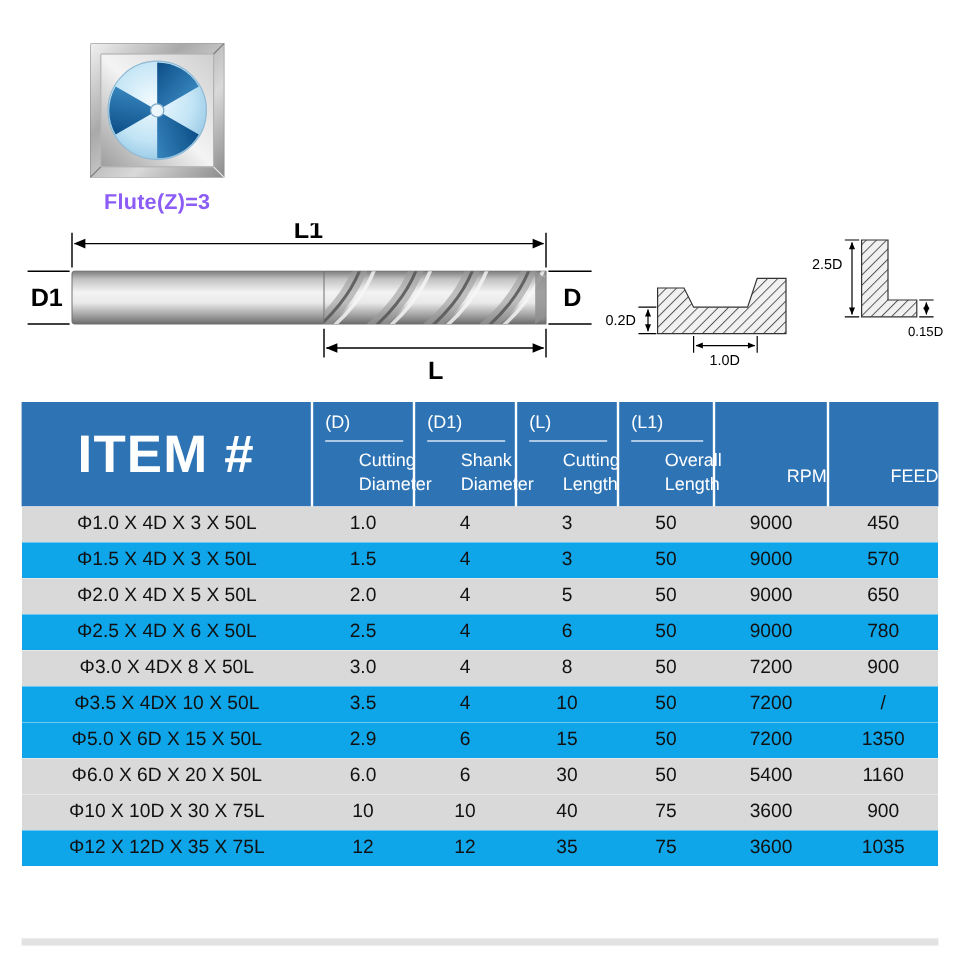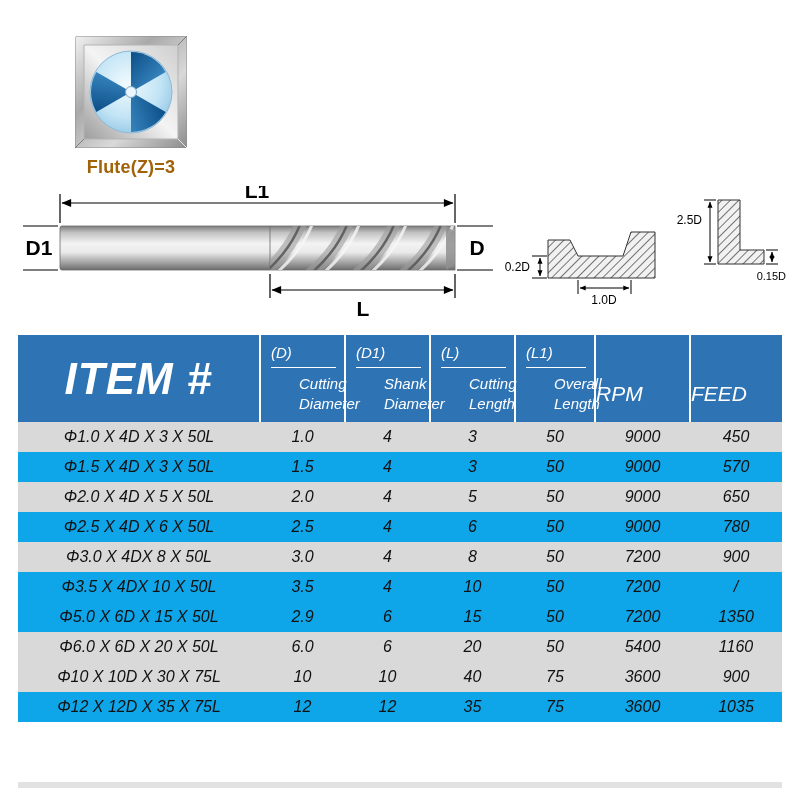--- a/index.html
+++ b/index.html
@@ -8,46 +8,46 @@
     position:relative;
     background:#ffffff;
     font-family:"Liberation Sans","DejaVu Sans",sans-serif;
     color:#111;
     overflow:hidden;
   }
   .page { position:absolute; inset:0; }
 
   
   .flute-badge { position:absolute; left:75px; top:36px; width:112px; text-align:center; }
-  .flute-label { font-weight:bold; font-size:18px; color:#a16207; margin-top:5px; letter-spacing:0.2px; }
+  .flute-label { font-weight:bold; font-size:18px; color:#8b5cf6; margin-top:5px; letter-spacing:0.2px; }
 
   
   .endmill-svg { position:absolute; left:15px; top:186px; }
   .groove-svg  { position:absolute; left:503px; top:224px; }
   .corner-svg  { position:absolute; left:668px; top:194px; }
   svg text { font-family:"Liberation Sans","DejaVu Sans",sans-serif; fill:#000; }
 
   
   .spec-table {
     position:absolute; left:18px; top:335px; width:764px;
-    border-collapse:collapse; table-layout:fixed;font-style:italic;
+    border-collapse:collapse; table-layout:fixed;
   }
   thead tr { height:87px; }
   thead th {
     background: var(--header-blue, #2e74b5);
     color:#fff;
     border-right:2px solid #fff;
     font-weight:normal;
   }
   thead th:last-child { border-right:none; }
   .th-item { font-size:44px; font-weight:bold; text-align:center; vertical-align:middle; letter-spacing:1px; }
   .th-sub  { vertical-align:top; text-align:left; padding:9px 8px 0 10px; }
   .th-sub .sym  { font-size:15px; padding-bottom:6px; border-bottom:1px solid #fff; margin-bottom:6px; }
   .th-sub .desc { font-size:15px; line-height:1.3;margin-left:28px; }
-  .th-big { vertical-align:bottom; text-align:left; padding-bottom:16px; font-size:21px;margin-left:44px; }
+  .th-big { vertical-align:bottom; text-align:right; padding-bottom:16px; font-size:15px;margin-left:44px; }
   tbody td { height:30px; text-align:center; font-size:16px; color:#111; overflow:hidden; white-space:nowrap; }
   tr.row-shaded { background: var(--row-alt, #d9d9d9); }
   tr.row-plain  { background:#0ea5e9; }
   .table-footer-strip {
     position:absolute; left:18px; top:782px; width:764px; height:6px;
     background:#e2e2e2;
   }
 </style>
 </head>
 <body>
@@ -303,21 +303,21 @@
           <td>6</td>
           <td>15</td>
           <td>50</td>
           <td>7200</td>
           <td>1350</td>
         </tr>
         <tr class="row-shaded">
           <td>Φ6.0 X 6D X 20 X 50L</td>
           <td>6.0</td>
           <td>6</td>
-          <td>20</td>
+          <td>30</td>
           <td>50</td>
           <td>5400</td>
           <td>1160</td>
         </tr>
         <tr class="row-shaded">
           <td>Φ10 X 10D X 30 X 75L</td>
           <td>10</td>
           <td>10</td>
           <td>40</td>
           <td>75</td>

